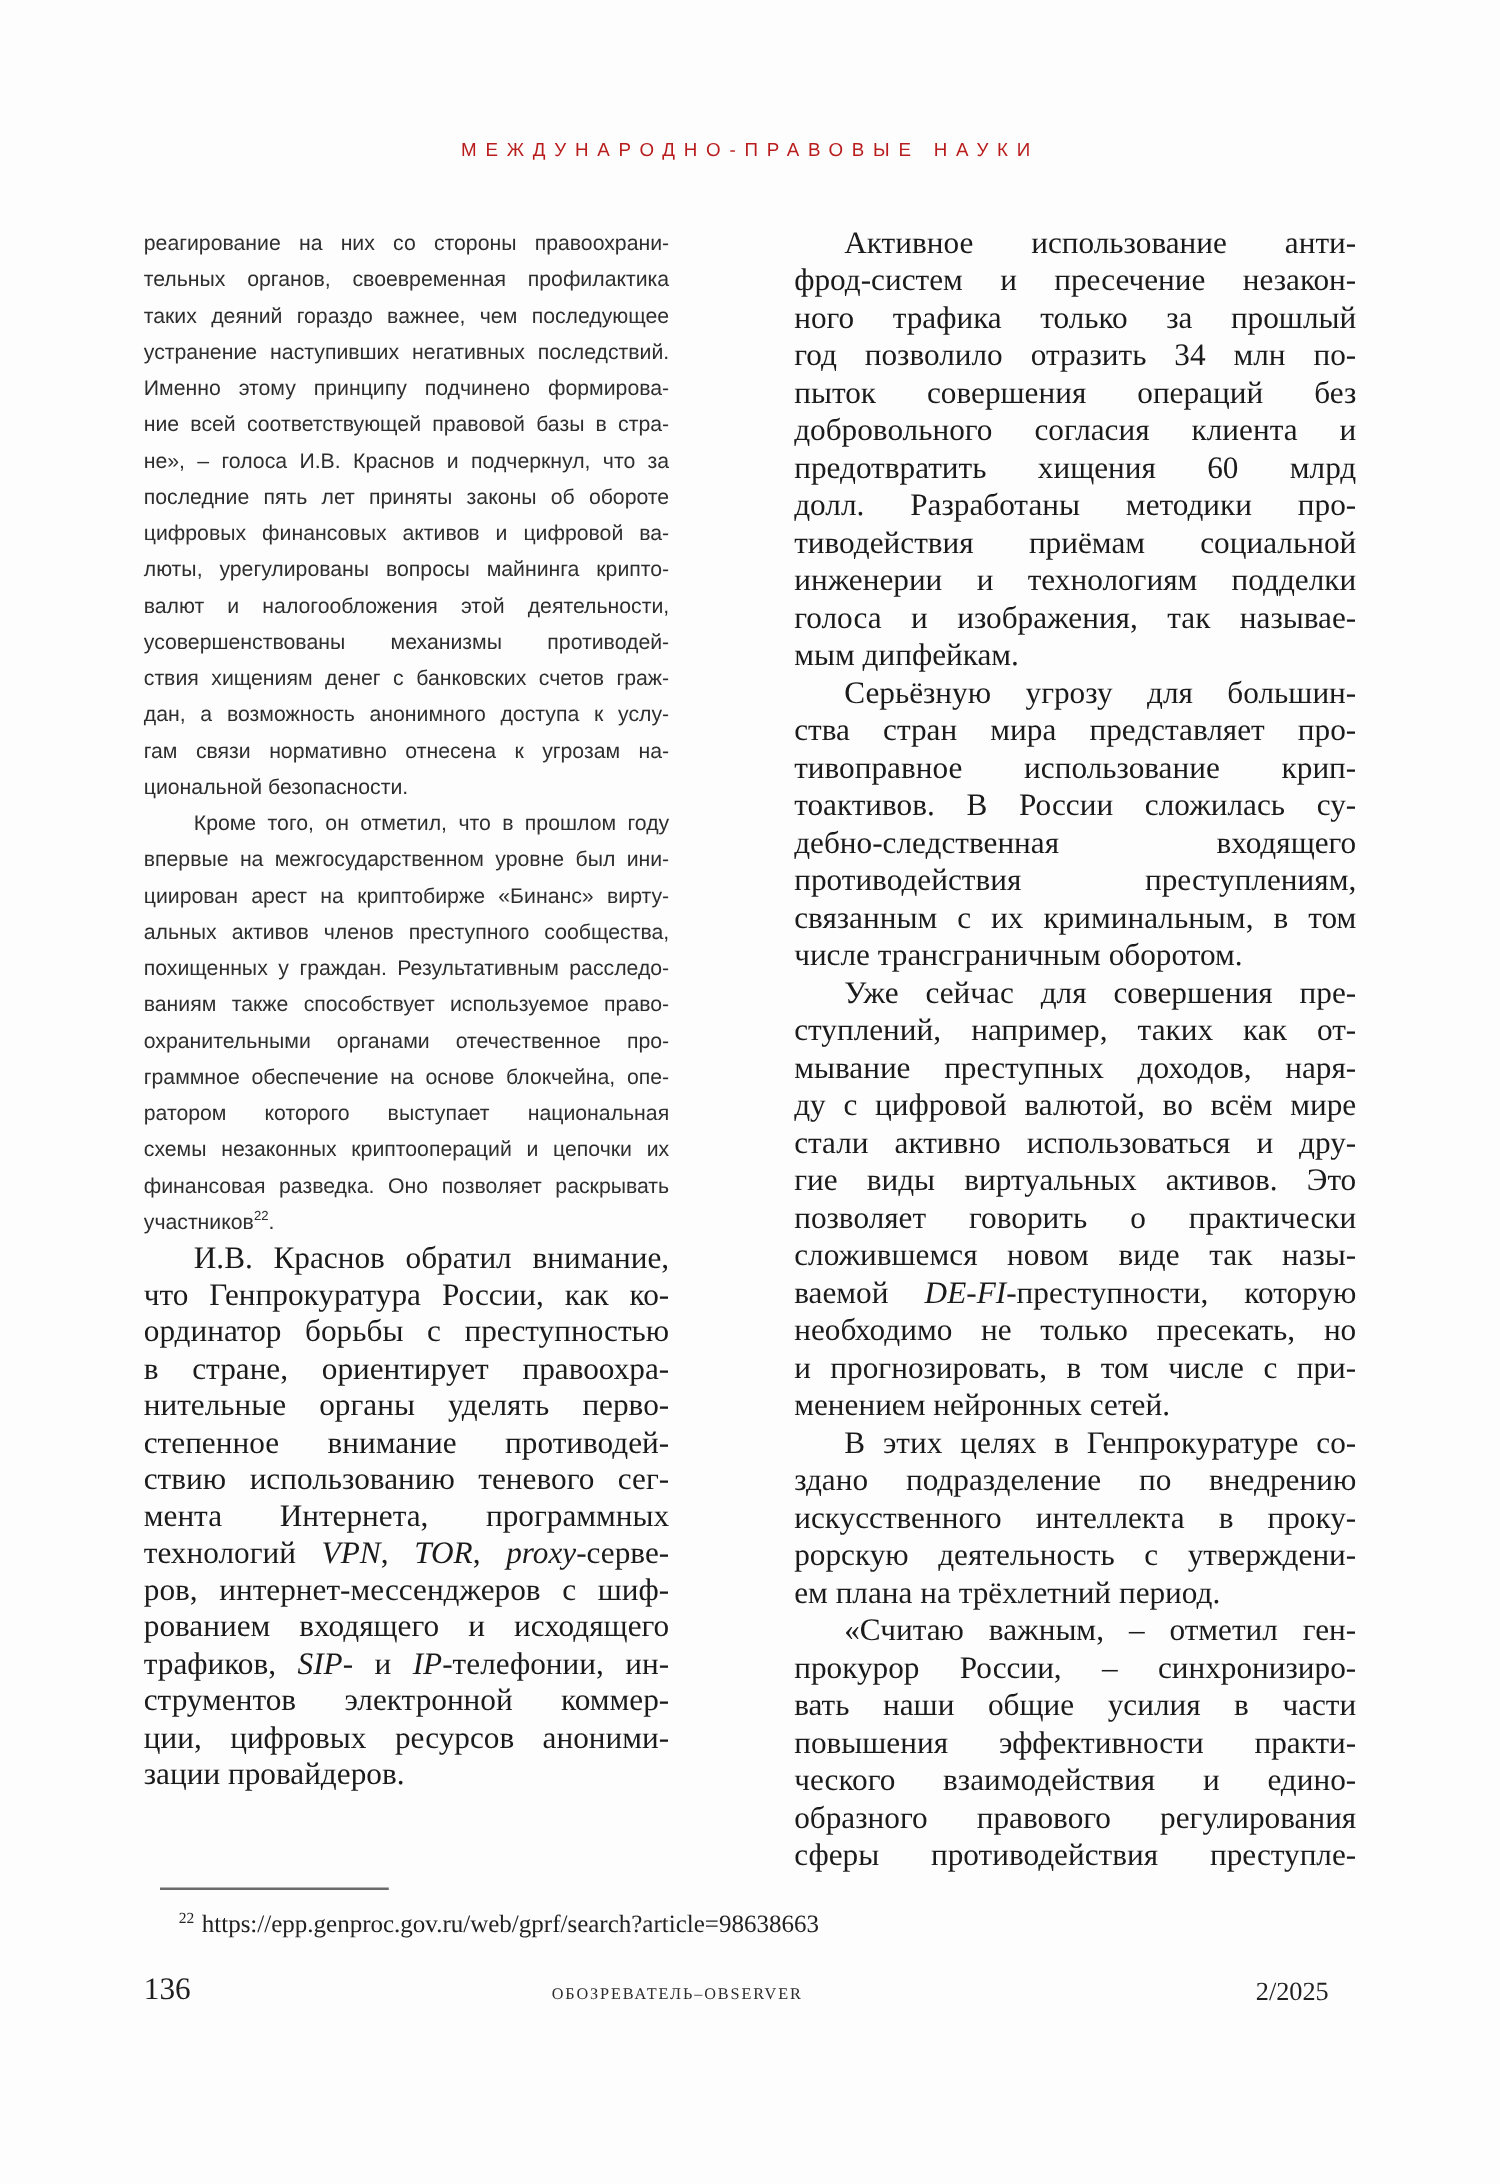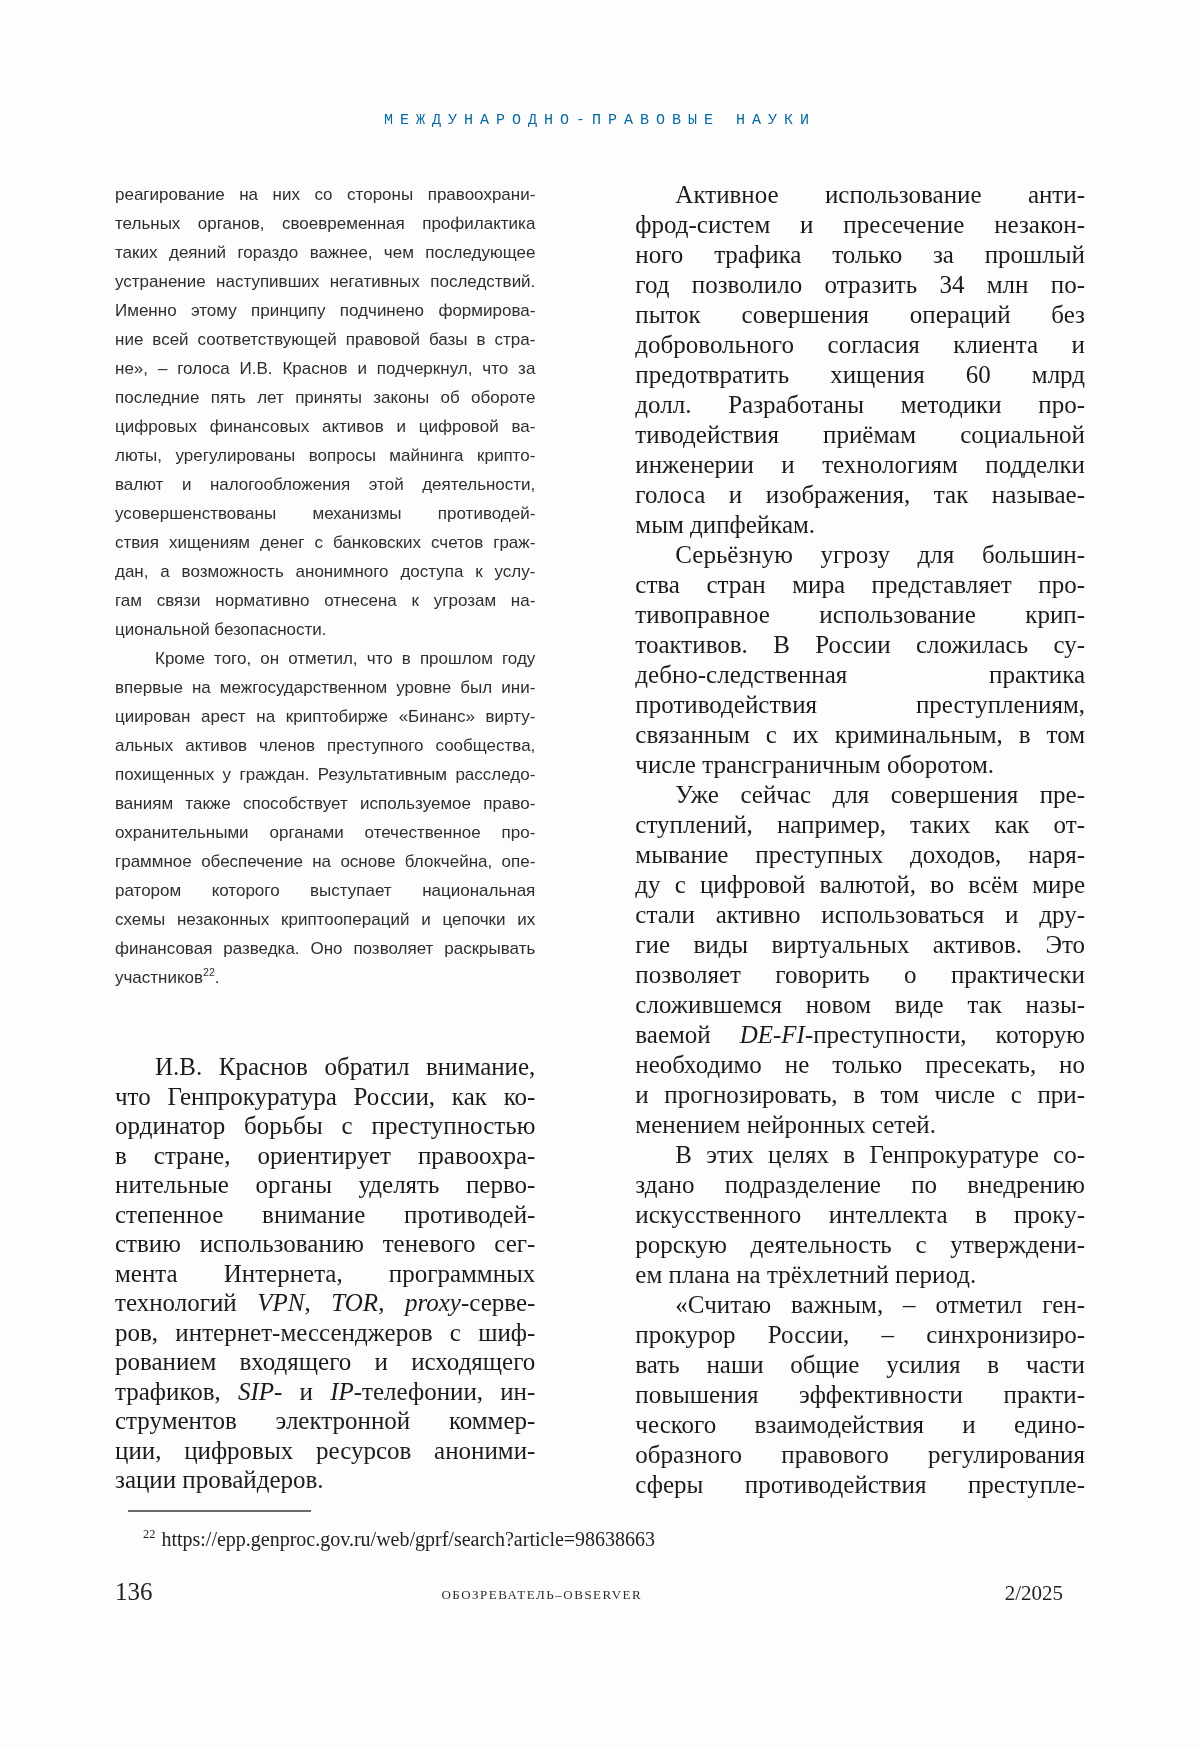--- a/index.html
+++ b/index.html
@@ -13,40 +13,39 @@
     position:relative;
     width:1200px;height:1747px;
     background:var(--bg);
     font-family:"Liberation Serif", serif;
     color:var(--serif-color);
     overflow:hidden;
   }
   .running-head{
     position:absolute;top:112px;left:0;right:0;
     text-align:center;
-    font-family:Liberation Mono, monospace;
+    font-family:Liberation Sans, sans-serif;
     font-size:15px;
     letter-spacing:7px;
-    color:#0369a1;
+    color:#b91c1c;
     white-space:nowrap;
   }
   .columns{
     position:absolute;top:180px;left:115px;width:970px;
     display:flex;gap:100px;
   }
   .col-left{width:430px;}
   .col-right{width:460px;}
   .sans-block{
     font-family:"Liberation Sans", sans-serif;
     font-size:17px;
     line-height:29px;
     color:var(--sans-color);
   }
   .serif-block-left{
-    margin-top:60px;
     font-size:25px;
     line-height:29.5px;
     color:var(--serif-color);
   }
   .serif-block-right{
     font-size:25px;
     line-height:30px;
     color:var(--serif-color);
   }
   .line{
@@ -164,21 +163,21 @@
             <div class="line">тиводействия приёмам социальной</div>
             <div class="line">инженерии и технологиям подделки</div>
             <div class="line">голоса и изображения, так называе-</div>
             <div class="line last">мым дипфейкам.</div>
           </div>
           <div class="para">
             <div class="line indent">Серьёзную угрозу для большин-</div>
             <div class="line">ства стран мира представляет про-</div>
             <div class="line">тивоправное использование крип-</div>
             <div class="line">тоактивов. В России сложилась су-</div>
-            <div class="line">дебно-следственная практика</div>
+            <div class="line">дебно-следственная входящего</div>
             <div class="line">противодействия преступлениям,</div>
             <div class="line">связанным с их криминальным, в том</div>
             <div class="line last">числе трансграничным оборотом.</div>
           </div>
           <div class="para">
             <div class="line indent">Уже сейчас для совершения пре-</div>
             <div class="line">ступлений, например, таких как от-</div>
             <div class="line">мывание преступных доходов, наря-</div>
             <div class="line">ду с цифровой валютой, во всём мире</div>
             <div class="line">стали активно использоваться и дру-</div>

